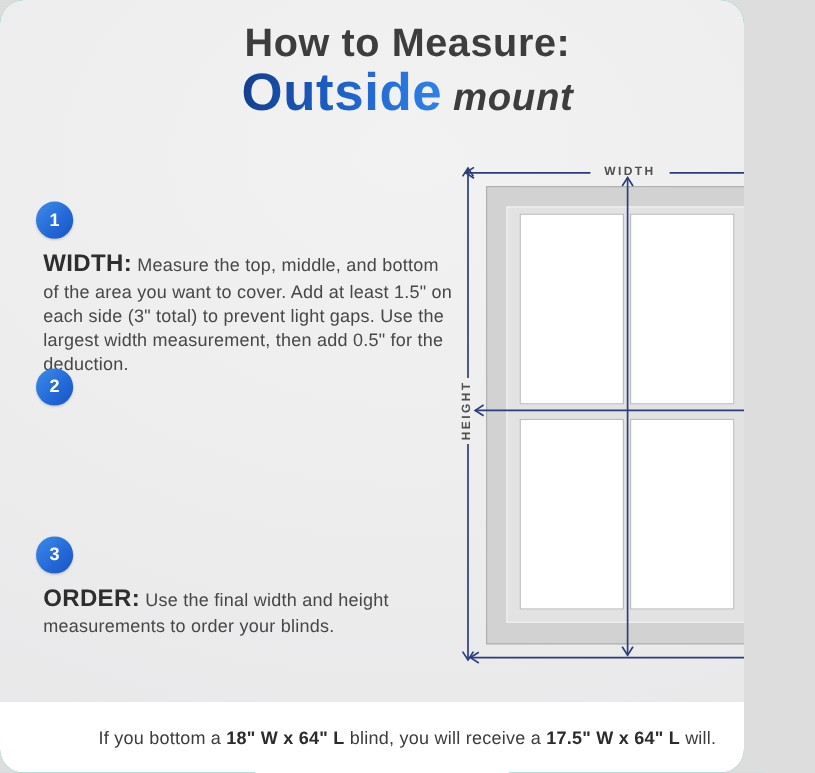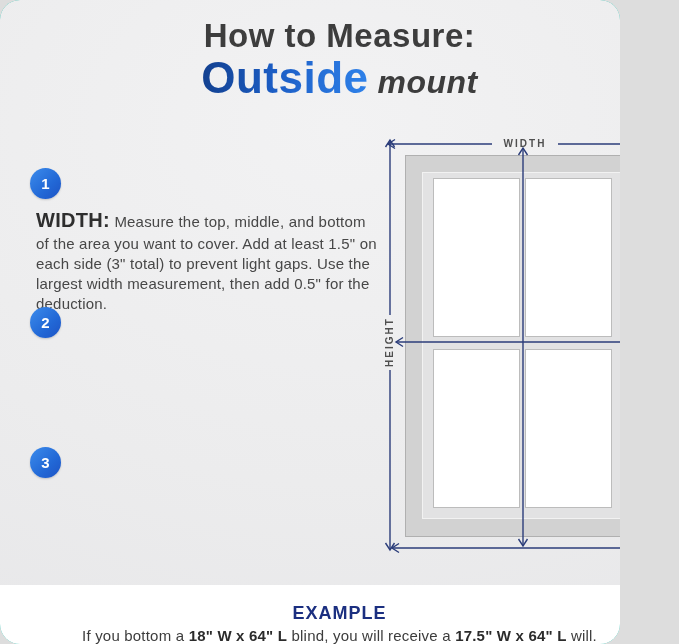--- a/index.html
+++ b/index.html
@@ -102,20 +102,22 @@
     <p class="step-text"><b>WIDTH:</b>
       <span>Measure the top, middle, and bottom of the area you want to cover. Add at least 1.5" on each side (3" total) to prevent light gaps. Use the largest width measurement, then add 0.5" for the deduction.</span></p>
   </section>
 
   <section class="step step-2">
     <div class="step-num">2</div>
   </section>
 
   <section class="step step-3">
     <div class="step-num">3</div>
+    <p class="step-text"><b>ORDER:</b>
+      <span>Use the final width and height measurements to order your blinds.</span></p>
   </section>
 
   <div class="diagram">
     <div class="window">
       <div class="window-inner">
         <div class="panes">
           <div class="pane"></div>
           <div class="pane"></div>
           <div class="pane"></div>
           <div class="pane"></div>
@@ -145,16 +147,15 @@
 
         <path d="M148,23 V421" marker-start="url(#ah)" marker-end="url(#ah)"></path>
       </g>
     </svg>
 
     <span class="measure-label label-width">WIDTH</span>
     <span class="measure-label label-height">HEIGHT</span>
   </div>
 
   <footer class="example">
-    <div class="example-heading">EXAMPLE</div>
     <p class="example-text"><span>If you bottom a </span><b>18" W x 64" L</b><span> blind, you will receive a </span><b>17.5" W x 64" L</b><span> will.</span></p>
   </footer>
 </div>
 
 </body></html>

